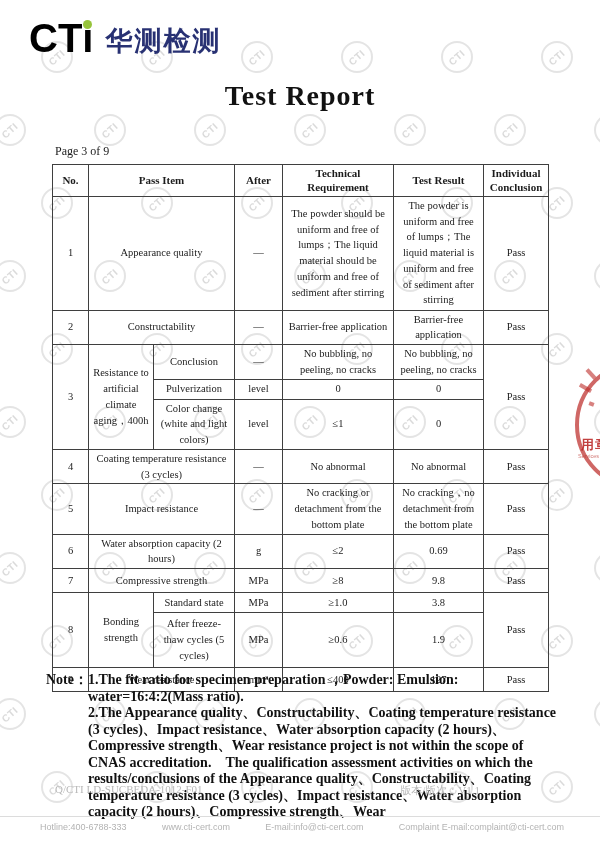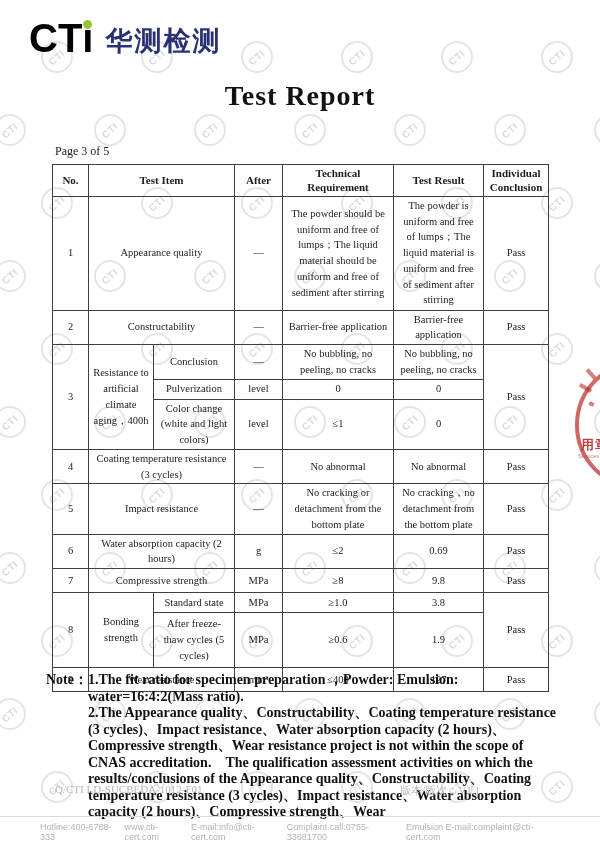--- a/index.html
+++ b/index.html
@@ -320,37 +320,37 @@
       <div class="logo-latin">
         <span>CTı</span>
         <span class="logo-dot"></span>
       </div>
       <div class="logo-cn">华测检测</div>
     </div>
 
     <div class="title">Test Report</div>
 
     <div class="report-line">
-      <div class="page-info">Page 3 of 5</div>
+      <div class="page-info">Page 3 of 9</div>
     </div>
 
     <table class="report">
       <colgroup>
         <col style="width:36px">
           <col style="width:65px">
           <col style="width:81px">
         <col style="width:48px">
           <col style="width:111px">
           <col style="width:90px">
           <col style="width:65px">
       </colgroup>
       <tbody>
           <tr style="height:30px">
         <th>No.</th>
-        <th colspan="2">Test Item</th>
+        <th colspan="2">Pass Item</th>
         <th>After</th>
         <th>Technical Requirement</th>
         <th>Test Result</th>
         <th>Individual Conclusion</th>
       </tr>
       <tr style="height:114px">
         <td>1</td>
         <td colspan="2">Appearance quality</td>
         <td>—</td>
         <td>The powder should be uniform and free of lumps；The liquid material should be uniform and free of sediment after stirring</td>
@@ -455,22 +455,21 @@
     <div class="doc-line">
       <span>Q/CTI LD-SUCBEDA-1012-F01</span>
       <span>版本/版次：V1.1</span>
     </div>
 
     <div class="footer-rule"></div>
     <div class="footer-text">
       <span>Hotline:400-6788-333</span>
       <span>www.cti-cert.com</span>
       <span>E-mail:info@cti-cert.com</span>
-      <span>Complaint call:0755-33681700</span>
-      <span>Emulsion E-mail:complaint@cti-cert.com</span>
+      <span>Complaint E-mail:complaint@cti-cert.com</span>
     </div>
 
     <div class="stamp">
       <div class="stamp-ring"></div>
       <div class="stamp-mark m1"></div>
       <div class="stamp-mark m2"></div>
       <div class="stamp-mark m3"></div>
       <div class="stamp-center">用章</div>
       <div class="stamp-sub">Services</div>
     </div>

